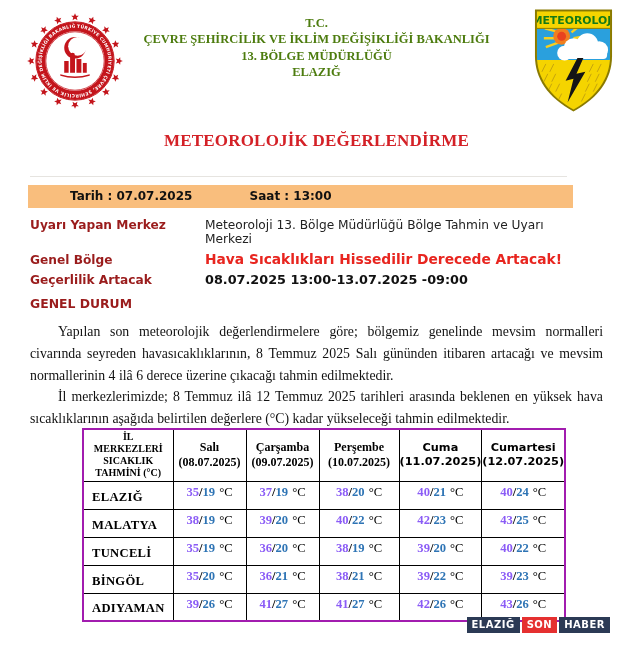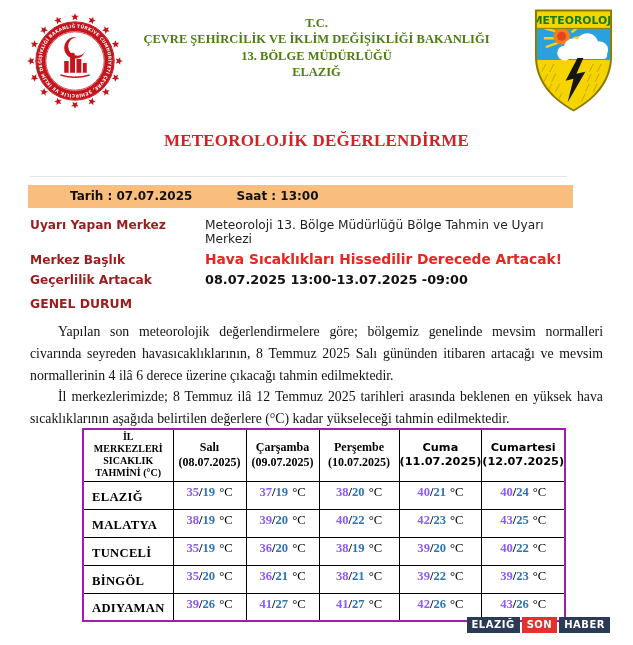--- a/index.html
+++ b/index.html
@@ -15,21 +15,21 @@
   .doc-title { position:absolute; left:0; right:0; top:131px; text-align:center;
     color:#d42127; font-weight:bold; font-size:17px; letter-spacing:.2px; }
 
   .sep-line { position:absolute; left:30px; top:176px; width:537px; height:1px; background:#e6e4e0; }
 
   
   .date-bar { position:absolute; left:28px; top:185px; width:545px; height:23px;
     background:#f9be7d; font-family:"DejaVu Sans","Liberation Sans",sans-serif;
     font-weight:bold; font-size:12px; color:#111; line-height:23px; }
   .date-bar .tarih { margin-left:42px; }
-  .date-bar .saat  { margin-left:40px; }
+  .date-bar .saat  { margin-left:53px; }
 
   
   .info { position:absolute; left:30px; top:218px; width:560px;
     font-family:"DejaVu Sans","Liberation Sans",sans-serif; }
   .info-row { display:flex; align-items:baseline; margin-bottom:5px; }
   .info-label { width:175px; flex:0 0 175px; color:#9a1c1c; font-weight:bold; font-size:12.2px; }
   .info-value { font-size:12.2px; color:#222; }
   .info-value.alert { color:#e8251f; font-weight:bold; font-size:13.8px; }
   .info-value.period { color:#111; font-weight:bold; font-size:12.8px; }
 
@@ -185,21 +185,21 @@
     <span class="tarih">Tarih : 07.07.2025</span>
     <span class="saat">Saat : 13:00</span>
   </div>
 
   <div class="info">
     <div class="info-row">
       <div class="info-label">Uyarı Yapan Merkez</div>
       <div class="info-value">Meteoroloji 13. Bölge Müdürlüğü Bölge Tahmin ve Uyarı Merkezi</div>
     </div>
     <div class="info-row">
-      <div class="info-label">Merkez Başlık</div>
+      <div class="info-label">Genel Bölge</div>
       <div class="info-value alert">Hava Sıcaklıkları Hissedilir Derecede Artacak!</div>
     </div>
     <div class="info-row">
       <div class="info-label">Geçerlilik Artacak</div>
       <div class="info-value period">08.07.2025 13:00-13.07.2025 -09:00</div>
     </div>
   </div>
 
   <div class="section-heading">GENEL DURUM</div>
 

